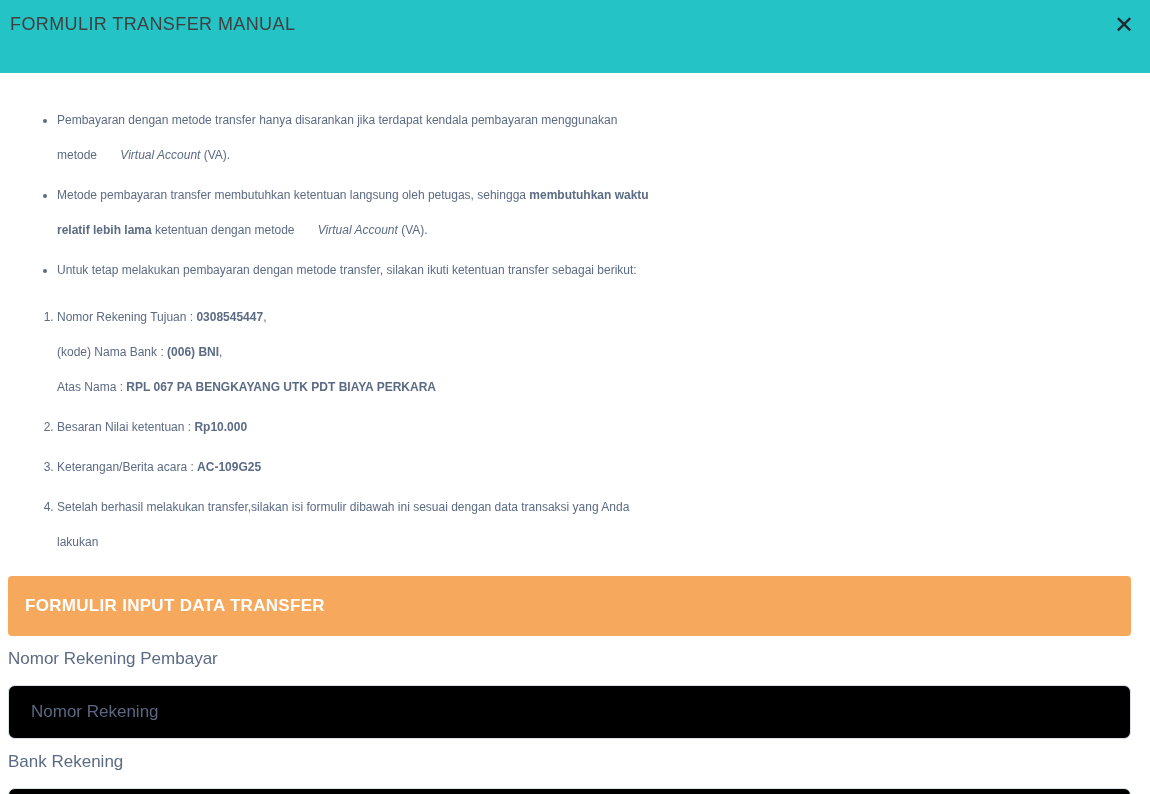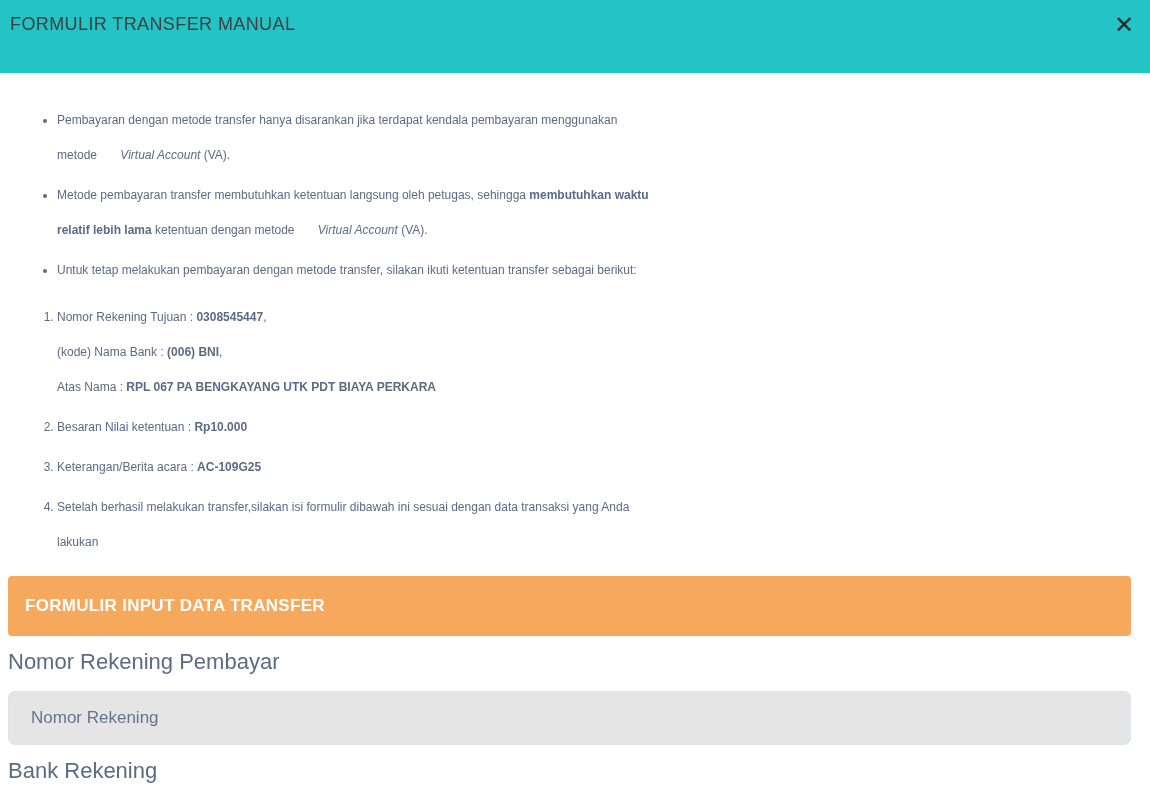--- a/index.html
+++ b/index.html
@@ -41,27 +41,27 @@
   }
   .b { font-weight: bold; }
   .i { font-style: italic; margin-left: 20px; }
   .form-header {
     background: var(--orange);
     height: 60px; border-radius: 4px;
     display: flex; align-items: center;
     padding-left: 17px;
     color: #fdfefe; font-weight: bold; font-size: 17px; letter-spacing: .3px;
   }
-  .field-label { font-size: 22px; margin: 13px 0 16px 0; }
+  .field-label { font-size: 17px; margin: 13px 0 16px 0; }
   .text-input {
     display: block; width: 100%; height: 54px;
     border: 1px solid var(--border); border-radius: 7px;
     padding: 0 22px;
     font-size: 17px; font-family: inherit; color: var(--text);
-    outline: none; background: #e5e5e5;
+    outline: none; background: #000000;
   }
   .text-input::placeholder { color: #5f6e88; opacity: .95; }
 </style>
 </head>
 <body>
 
 <div>
   <div class="modal-header">
     <span class="modal-title">FORMULIR TRANSFER MANUAL</span>
     <button class="close-button"><span>✕</span></button>

